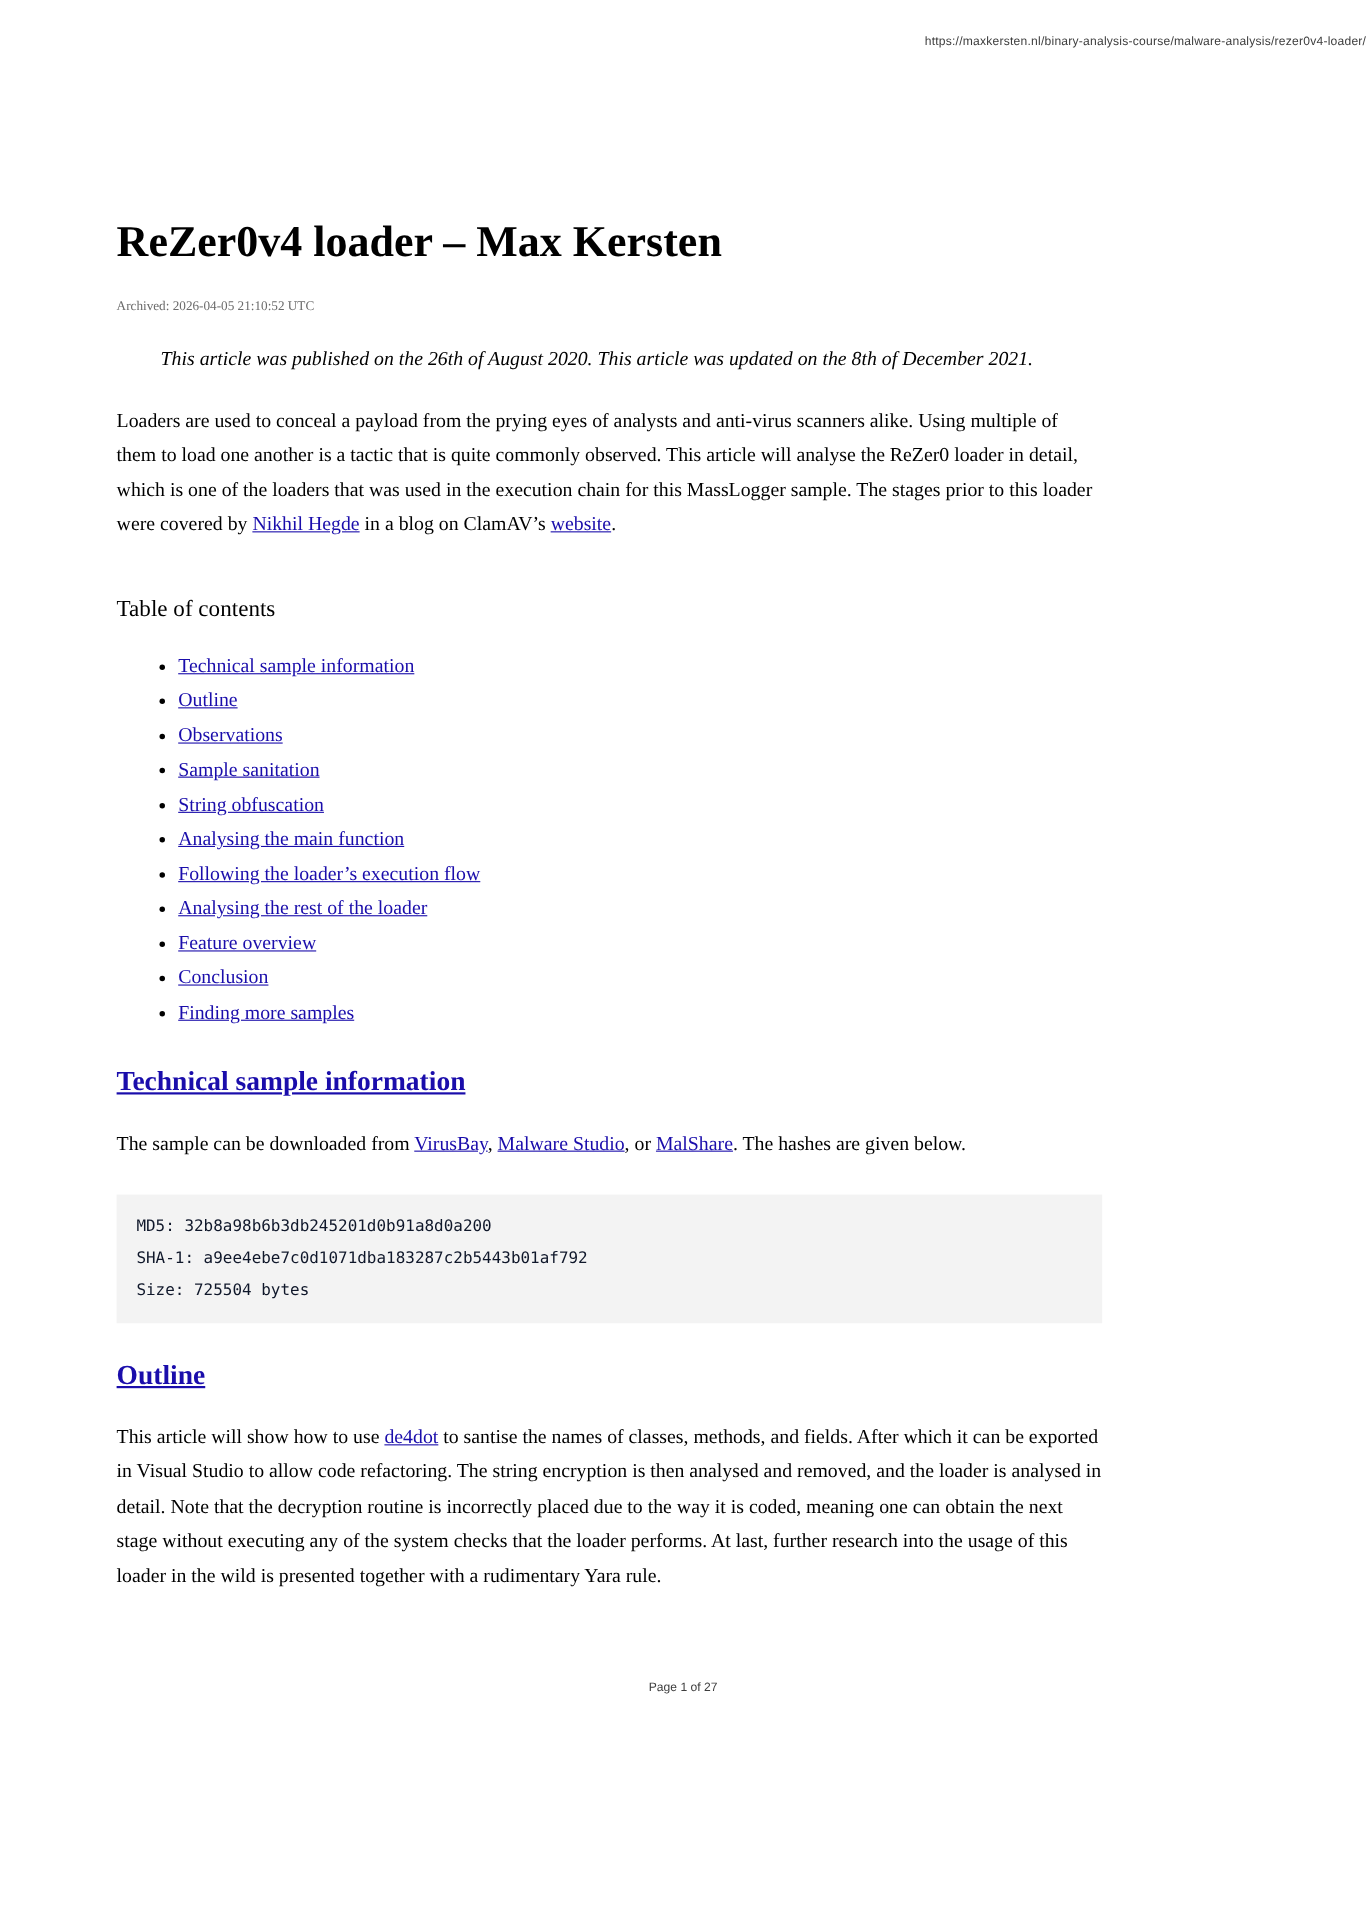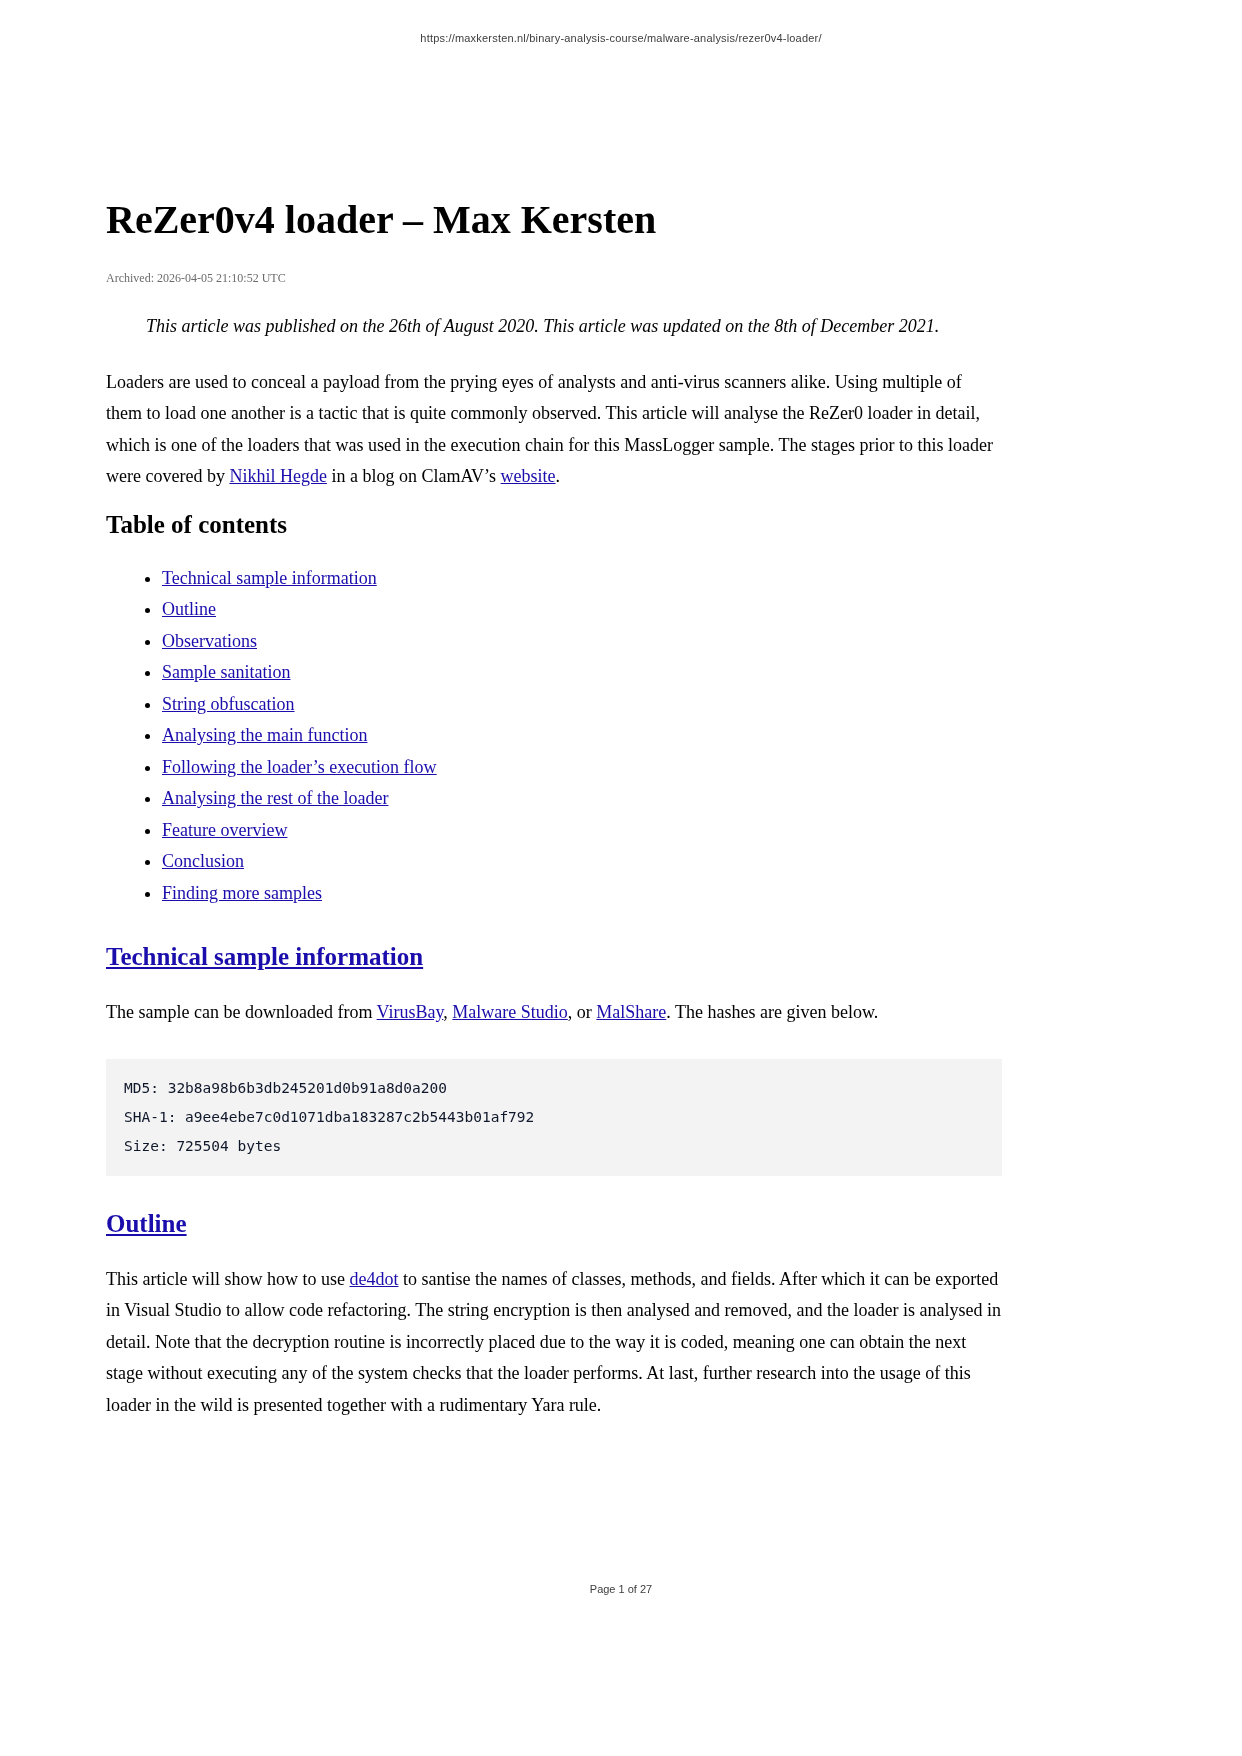--- a/index.html
+++ b/index.html
@@ -11,21 +11,21 @@
   }
   .page {
     position: relative;
     width: 1242px;
     height: 1756px;
     background: #ffffff;
     overflow: hidden;
   }
   .top-bar {
     padding-top: 28px;
-    text-align: center;
+    text-align: right;
   }
   .url {
     font-family: "Liberation Sans", sans-serif;
     font-size: 11px;
     color: #3d3d3d;
     letter-spacing: 0.2px;
   }
   .content {
     margin-left: 106px;
     width: 896px;
@@ -53,23 +53,23 @@
     font-size: 18px;
     line-height: 1.75;
     text-align: left;
   }
   a.link {
     color: var(--link, #1a0dab);
     text-decoration: underline;
     cursor: pointer;
   }
   h2.plain {
-    margin-top: 18px;
-    font-size: 25px;
-    font-weight: bold;
+    margin-top: 48px;
+    font-size: 21px;
+    font-weight: normal;
   }
   ul.toc {
     margin-top: 24px;
     padding-left: 56px;
     font-size: 18px;
   }
   ul.toc li {
     line-height: 1.75;
   }
   h2.section {
@@ -85,21 +85,21 @@
     font-family: "DejaVu Sans Mono", monospace;
     font-size: 14.5px;
     color: #0f172a;
   }
   .code-line {
     line-height: 2.0;
     white-space: pre;
   }
   .footer {
     position: absolute;
-    top: 1579px;
+    top: 1524px;
     left: 0;
     width: 100%;
     text-align: center;
   }
   .footer span {
     font-family: "Liberation Sans", sans-serif;
     font-size: 11px;
     color: #3d3d3d;
   }
 </style>

